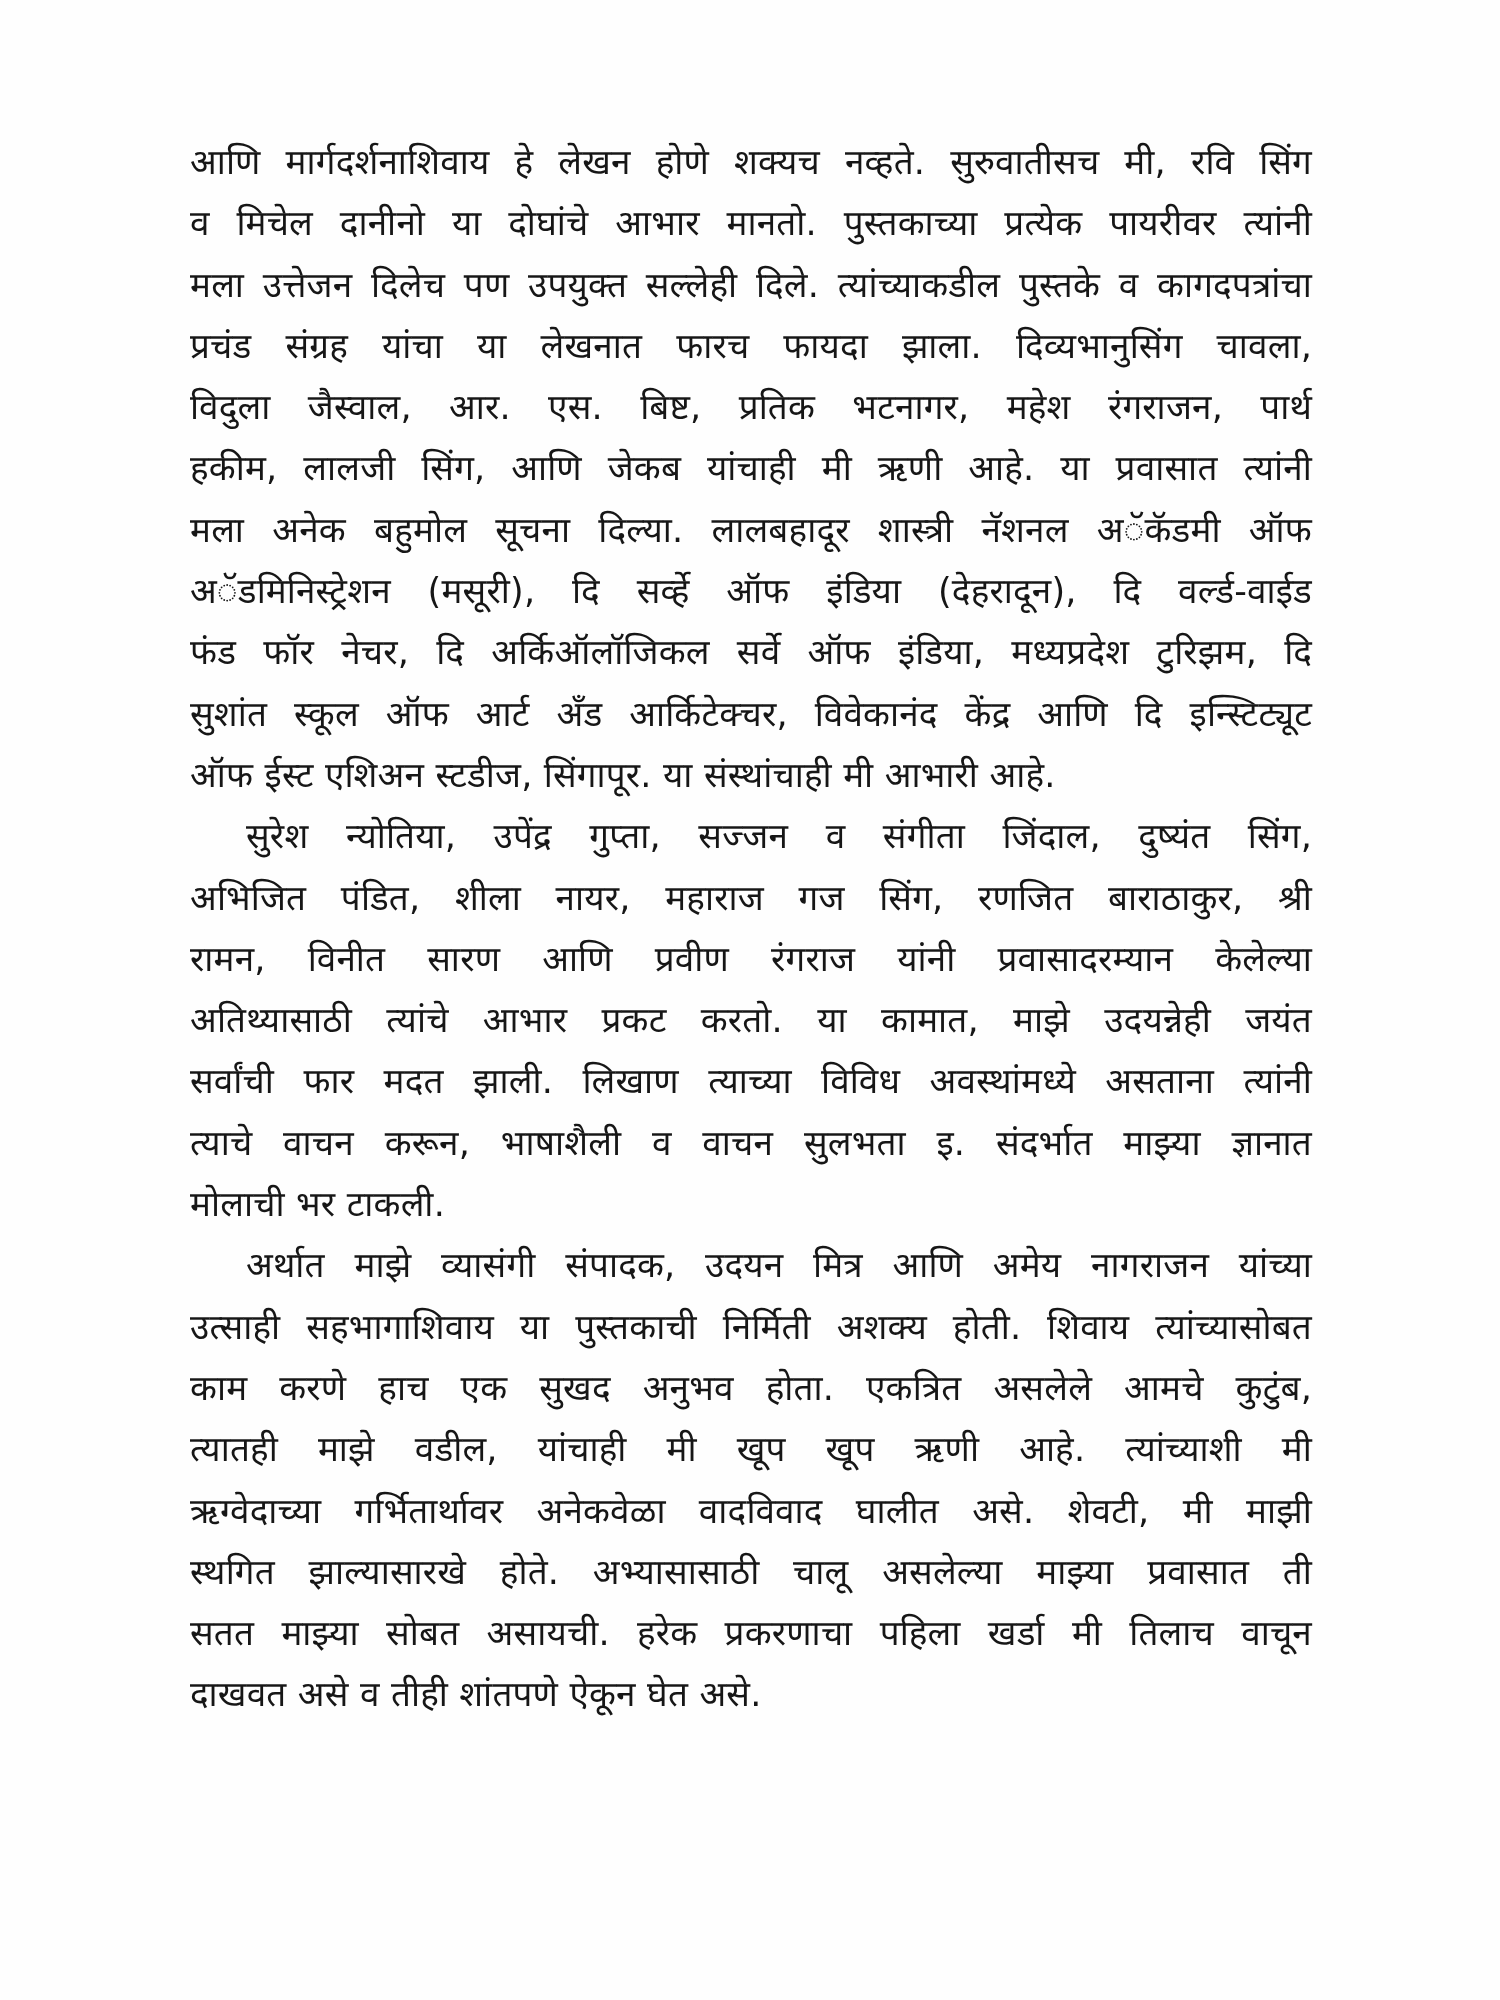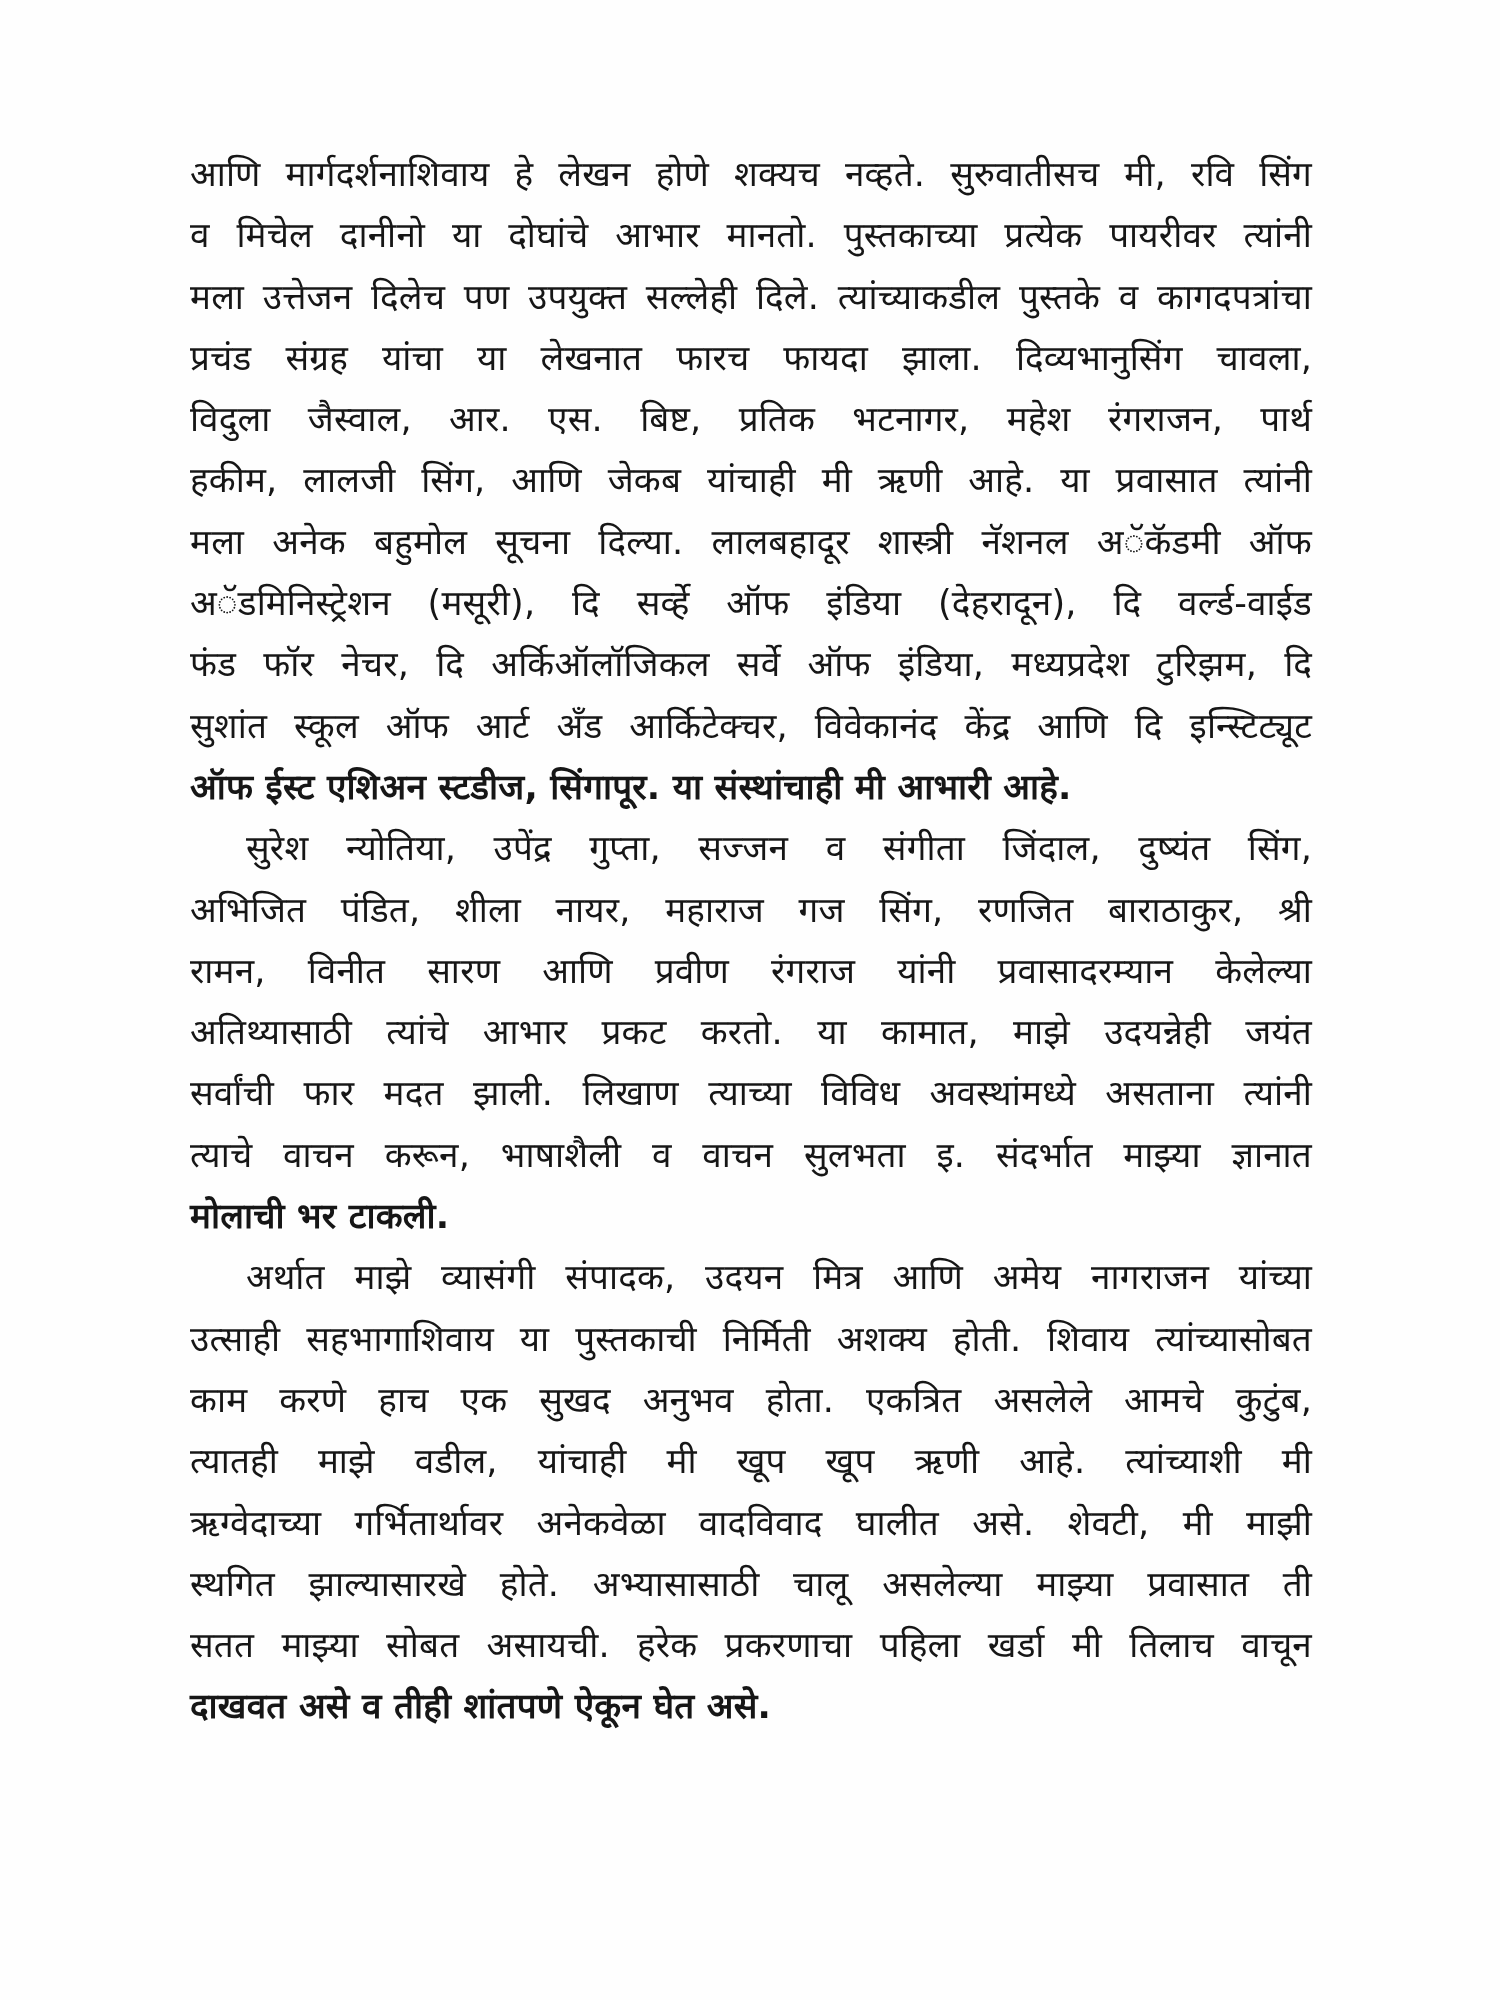--- a/index.html
+++ b/index.html
@@ -11,40 +11,39 @@
     position: relative;
     width: 1500px;
     height: 2000px;
     background: #fefefe;
     overflow: hidden;
     font-family: "DejaVu Sans", sans-serif;
   }
   .textblock {
     position: absolute;
     left: 190px;
-    top: 144px;
+    top: 132px;
     width: 1122px;
     color: #161616;
     font-size: 35px;
     font-weight: 500;
     letter-spacing: 0.2px;
   }
   .ln {
     height: 61.3px;
     line-height: 61.3px;
     white-space: nowrap;
     text-align: justify;
     text-align-last: justify;
     overflow: visible;
   }
   
   .ln.pend {
     text-align: left;
     text-align-last: left;
-    font-weight: bold;
   }
   
   .ln.pstart {
     text-indent: 56px;
   }
 </style>
 </head>
 <body>
 
 <div class="page">

